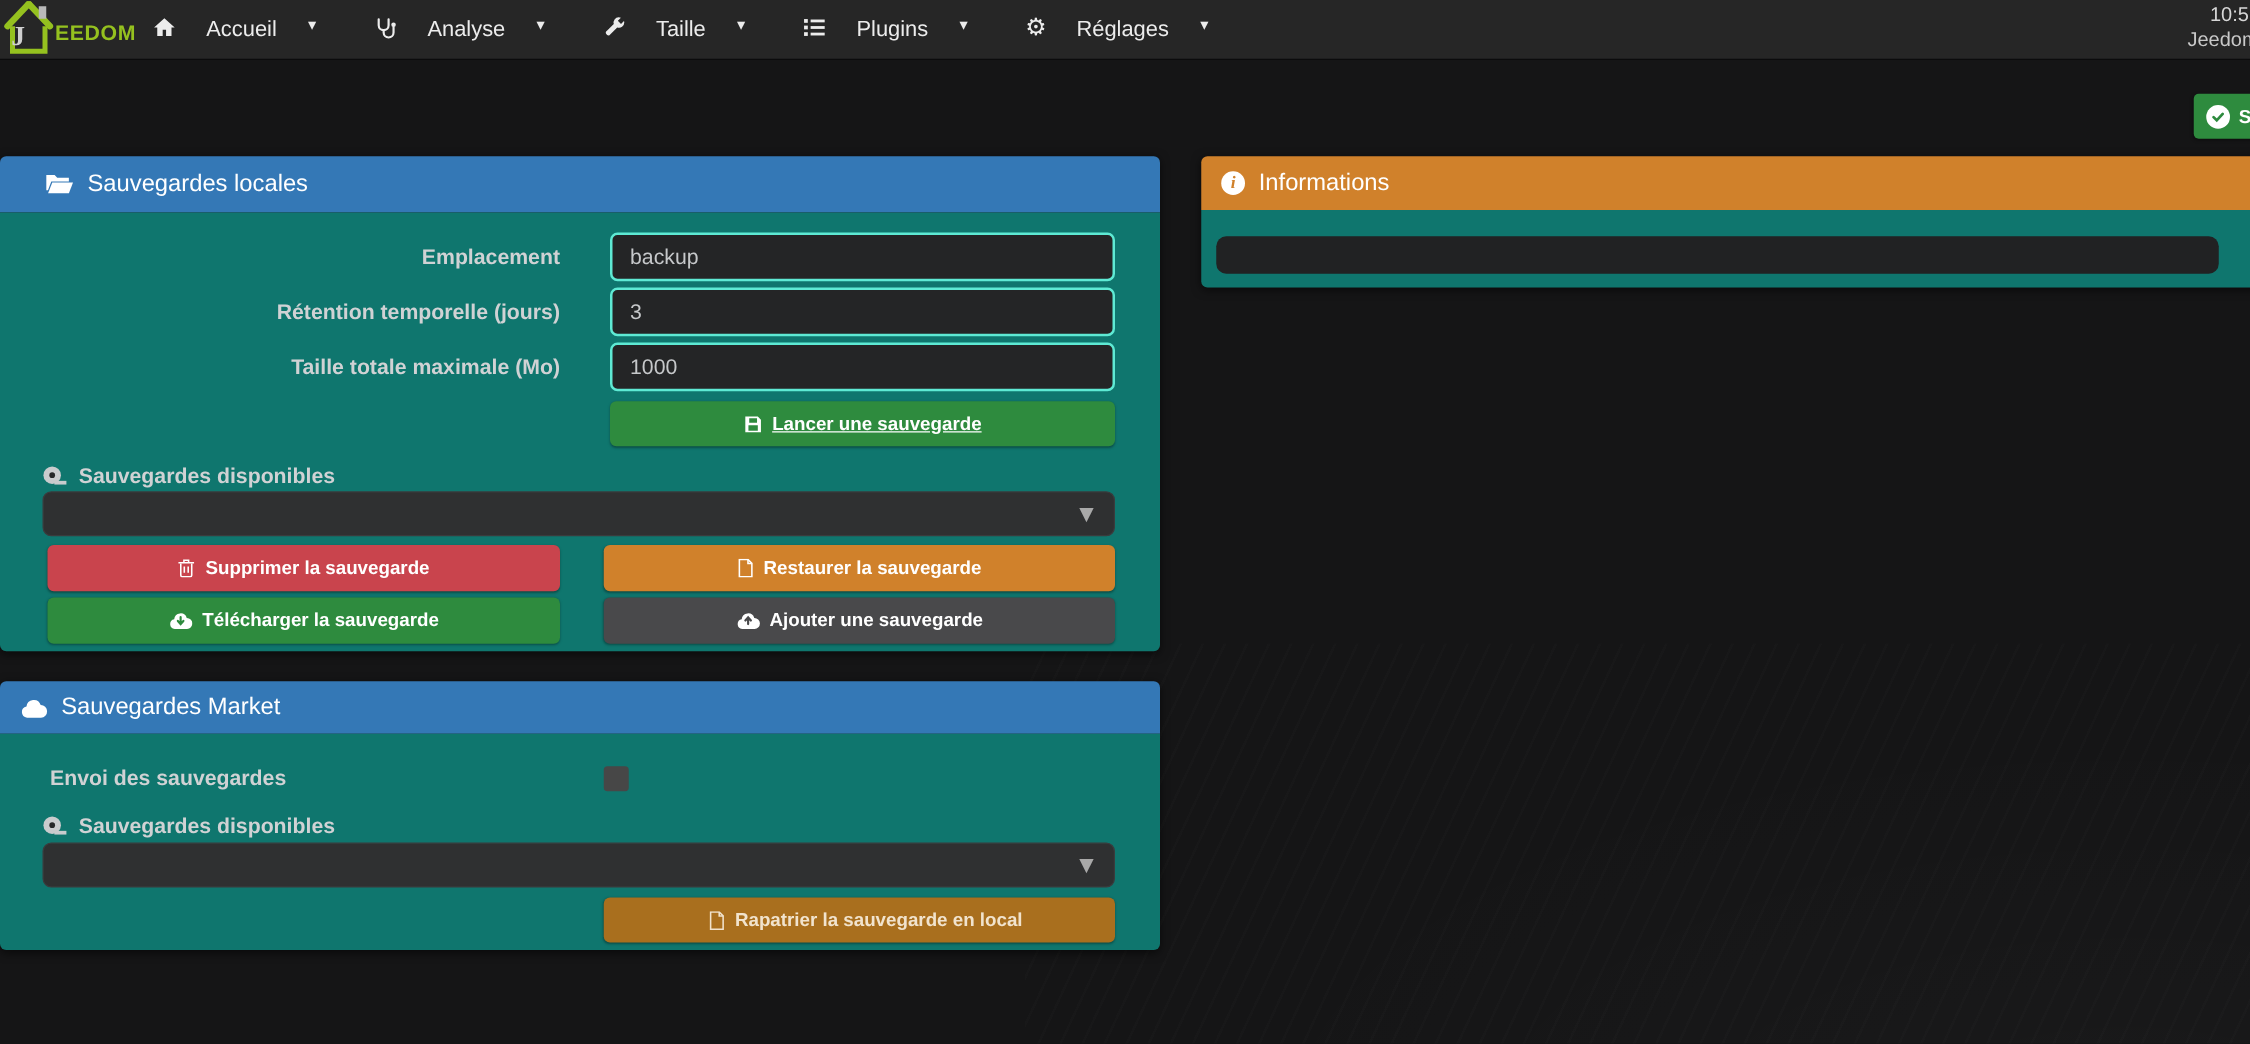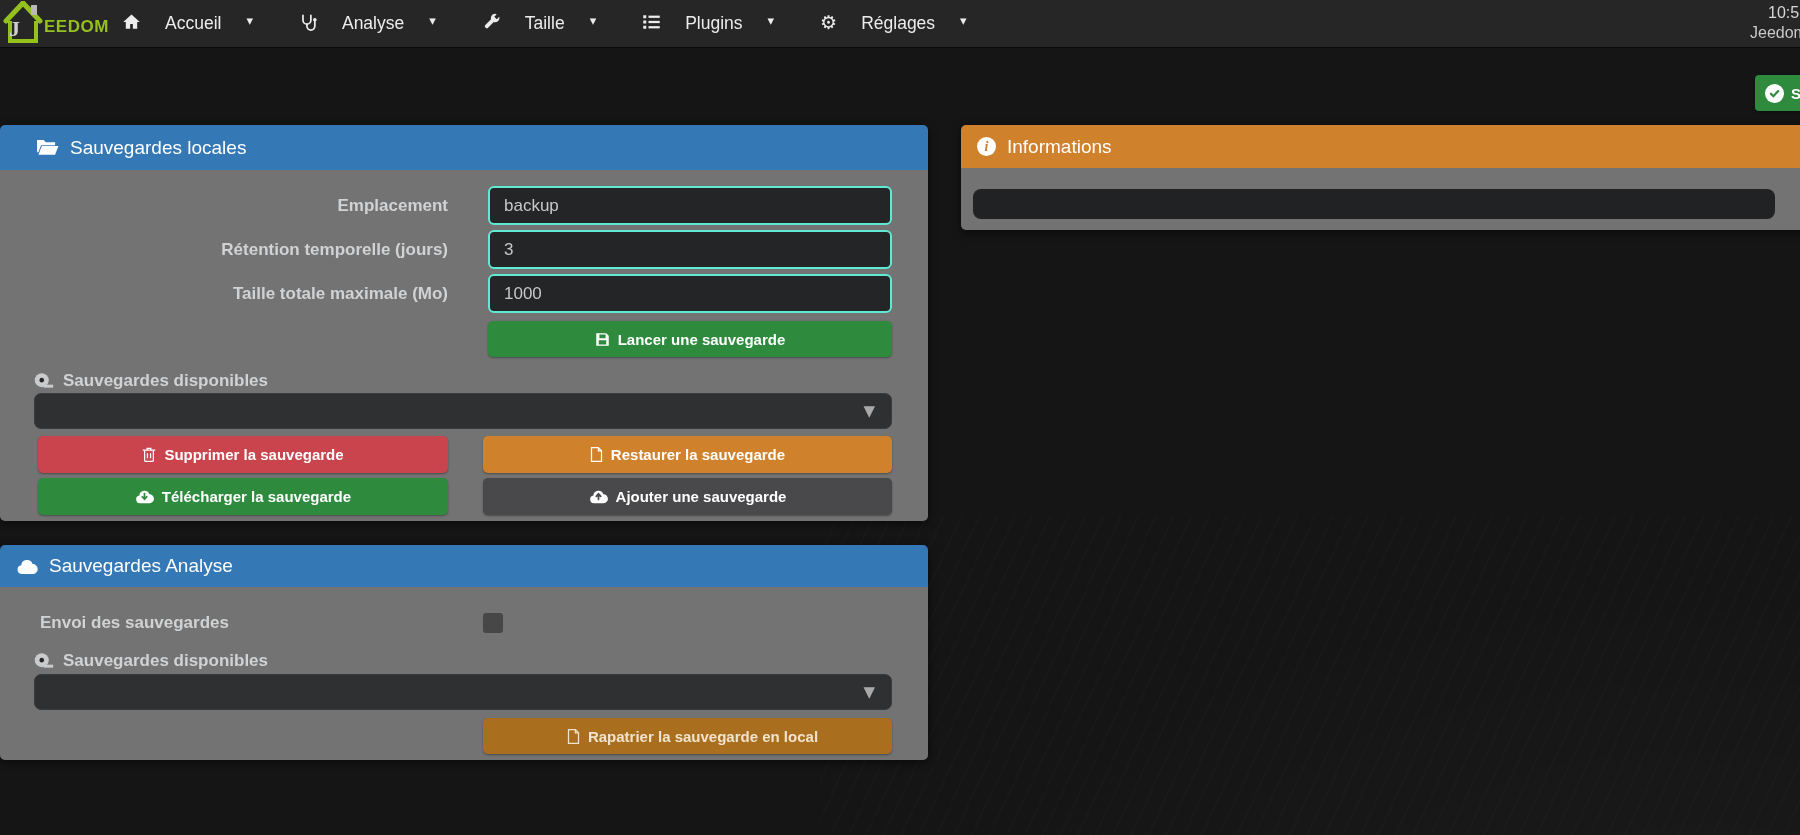--- a/index.html
+++ b/index.html
@@ -44,21 +44,21 @@
   }
   .check-circle{width:19px;height:19px;border-radius:50%;background:#fff;display:inline-flex;align-items:center;justify-content:center;flex:0 0 19px;}
   .check-circle svg{display:block;}
   
   .panel{position:absolute;border-radius:5px;box-shadow:0 2px 8px rgba(0,0,0,.55);}
   .panel-header{
     height:43px;border-radius:5px 5px 0 0;display:flex;align-items:center;gap:11px;
     padding:0 0 0 16px;color:#fff;font-size:19px;
   }
   .panel-header .icon{display:inline-flex;color:#fff;}
-  .panel-body{background:#737373;border-radius:0 0 5px 5px;}
+  .panel-body{background:#0f766e;border-radius:0 0 5px 5px;}
   .header-blue{background:#3478b6;}
   .header-orange{background:#d0812b;}
   .panel-local{top:125px;left:0;width:928px;}
   .panel-local .panel-header{height:45px;padding-left:36px;}
   .panel-market{top:545px;left:0;width:928px;}
   .panel-market .panel-header{height:42px;}
   .panel-info{top:125px;left:961px;width:860px;}
   .panel-info .panel-body{height:62px;position:relative;}
   .info-box{position:absolute;left:12px;top:21px;width:802px;height:30px;background:#212223;border-radius:8px;}
   
@@ -69,21 +69,21 @@
     height:39px;box-sizing:border-box;width:100%;
     background:#242526;border:2px solid #5eead4;border-radius:6px;
     color:#c6c8ca;font-size:17px;padding:0 14px;font-family:inherit;outline:none;
   }
   .btn{
     border:none;border-radius:5px;color:#fff;font-size:15px;font-weight:bold;
     display:flex;align-items:center;justify-content:center;gap:8px;
     font-family:inherit;cursor:pointer;box-shadow:0 1px 2px rgba(0,0,0,.35);
   }
   .btn .icon{display:inline-flex;}
-  .btn-launch{margin:8px 0 0 488px;width:404px;height:36px;background:#2e8b3e;}
+  .btn-launch{margin:8px 0 0 488px;width:404px;height:36px;background:#2e8b3e;text-decoration:underline;}
   .btn-green{background:#2e8b3e;}
   .btn-red{background:#c9444d;}
   .btn-orange{background:#d0812b;}
   .btn-dark{background:#49494b;}
   .btn-disabled-orange{background:#a96f1e;color:#f1e3cd;}
   .section-label{
     display:flex;align-items:flex-end;gap:9px;color:#d0d2d4;font-size:17px;font-weight:bold;
     margin:12px 0 2px 33px;height:22px;
   }
   .section-label .icon{display:inline-flex;color:#c9cbcd;}
@@ -281,21 +281,21 @@
   </div>
 </div>
 
 <div class="panel panel-market">
   <div class="panel-header header-blue">
     <span class="icon">
       <svg width="22" height="17" viewBox="0 0 24 19">
         <path d="M6 18 a5 5 0 0 1-.5-9.9 A6.5 6.5 0 0 1 18.2 6.8 A4.9 4.9 0 0 1 18.5 18 Z" fill="currentColor"></path>
       </svg>
     </span>
-    <span>Sauvegardes Analyse</span>
+    <span>Sauvegardes Market</span>
   </div>
   <div class="panel-body">
 
     <div class="market-row">
       <div class="market-label">Envoi des sauvegardes</div>
       <button class="checkbox" aria-checked="false"></button>
     </div>
 
     <div class="section-label market-section-label">
       <span class="icon">

